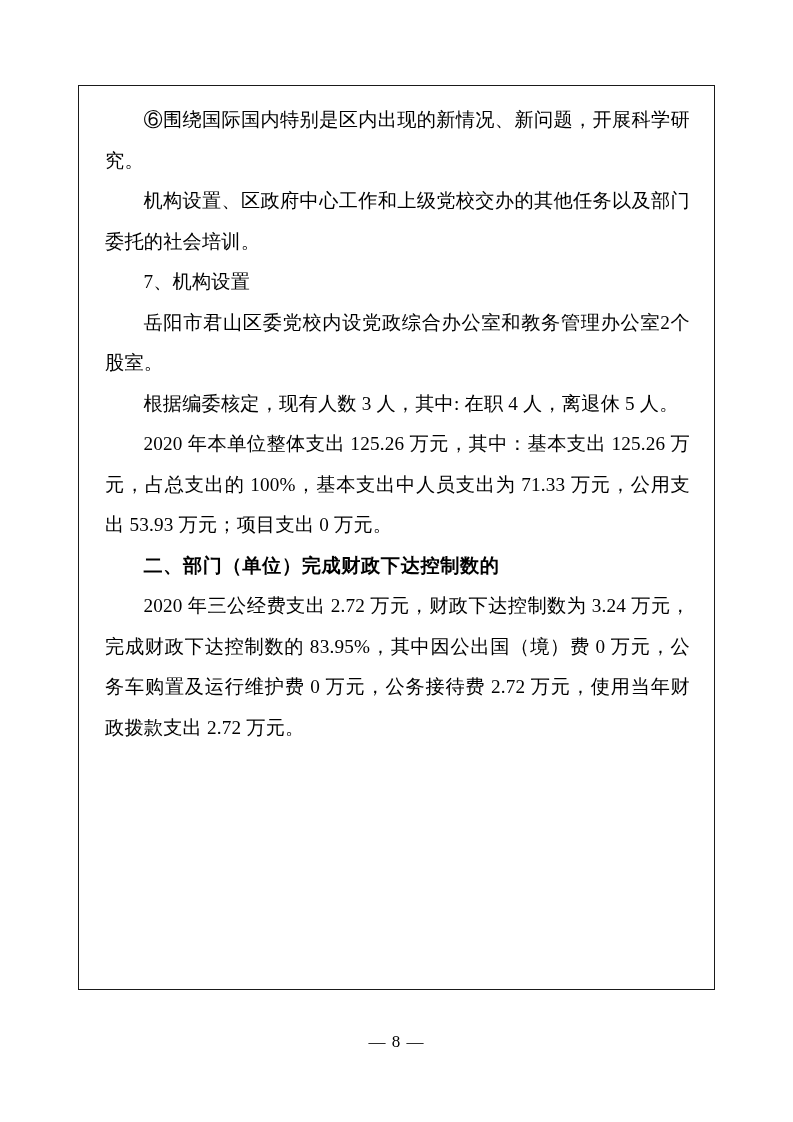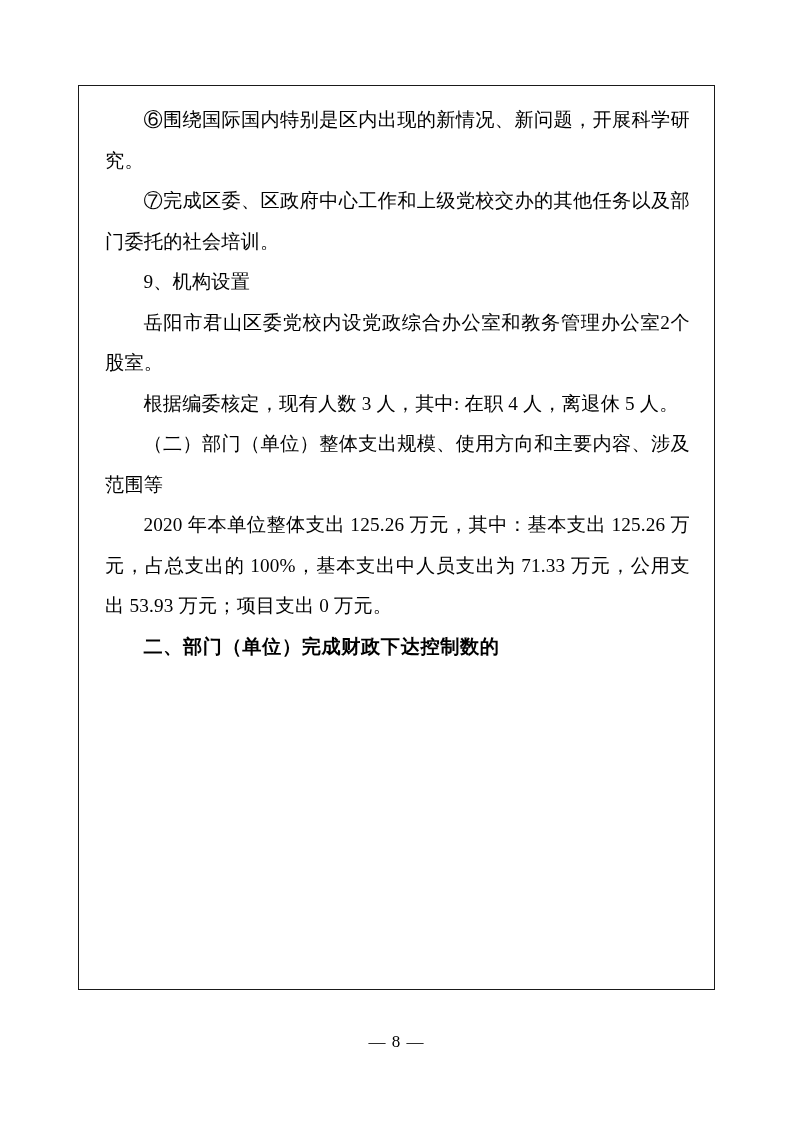--- a/index.html
+++ b/index.html
@@ -69,23 +69,23 @@
     letter-spacing: 1px;
   }
 </style>
 </head>
 <body>
 
 <div class="page">
   <div class="frame">
     <div class="content">
       <p class="indent">⑥围绕国际国内特别是区内出现的新情况、新问题，开展科学研究。</p>
-      <p class="indent">⑦完成区委、区政府中心工作和上级党校交办的其他任务以及部门委托的社会培训。</p>
-      <p class="indent">9、机构设置</p>
+      <p class="indent">机构设置、区政府中心工作和上级党校交办的其他任务以及部门委托的社会培训。</p>
+      <p class="indent">7、机构设置</p>
       <p class="indent">岳阳市君山区委党校内设党政综合办公室和教务管理办公室2个股室。</p>
       <p class="indent">根据编委核定，现有人数 3 人，其中: 在职 4 人，离退休 5 人。</p>
-      <p class="indent">（二）部门（单位）整体支出规模、使用方向和主要内容、涉及范围等</p>
       <p class="indent">2020 年本单位整体支出 125.26 万元，其中：基本支出 125.26 万元，占总支出的 100%，基本支出中人员支出为 71.33 万元，公用支出 53.93 万元；项目支出 0 万元。</p>
       <p class="bold">二、部门（单位）完成财政下达控制数的</p>
+      <p class="indent">2020 年三公经费支出 2.72 万元，财政下达控制数为 3.24 万元，完成财政下达控制数的 83.95%，其中因公出国（境）费 0 万元，公务车购置及运行维护费 0 万元，公务接待费 2.72 万元，使用当年财政拨款支出 2.72 万元。</p>
     </div>
   </div>
   <div class="pagenum">— 8 —</div>
 </div>
 
 </body></html>

